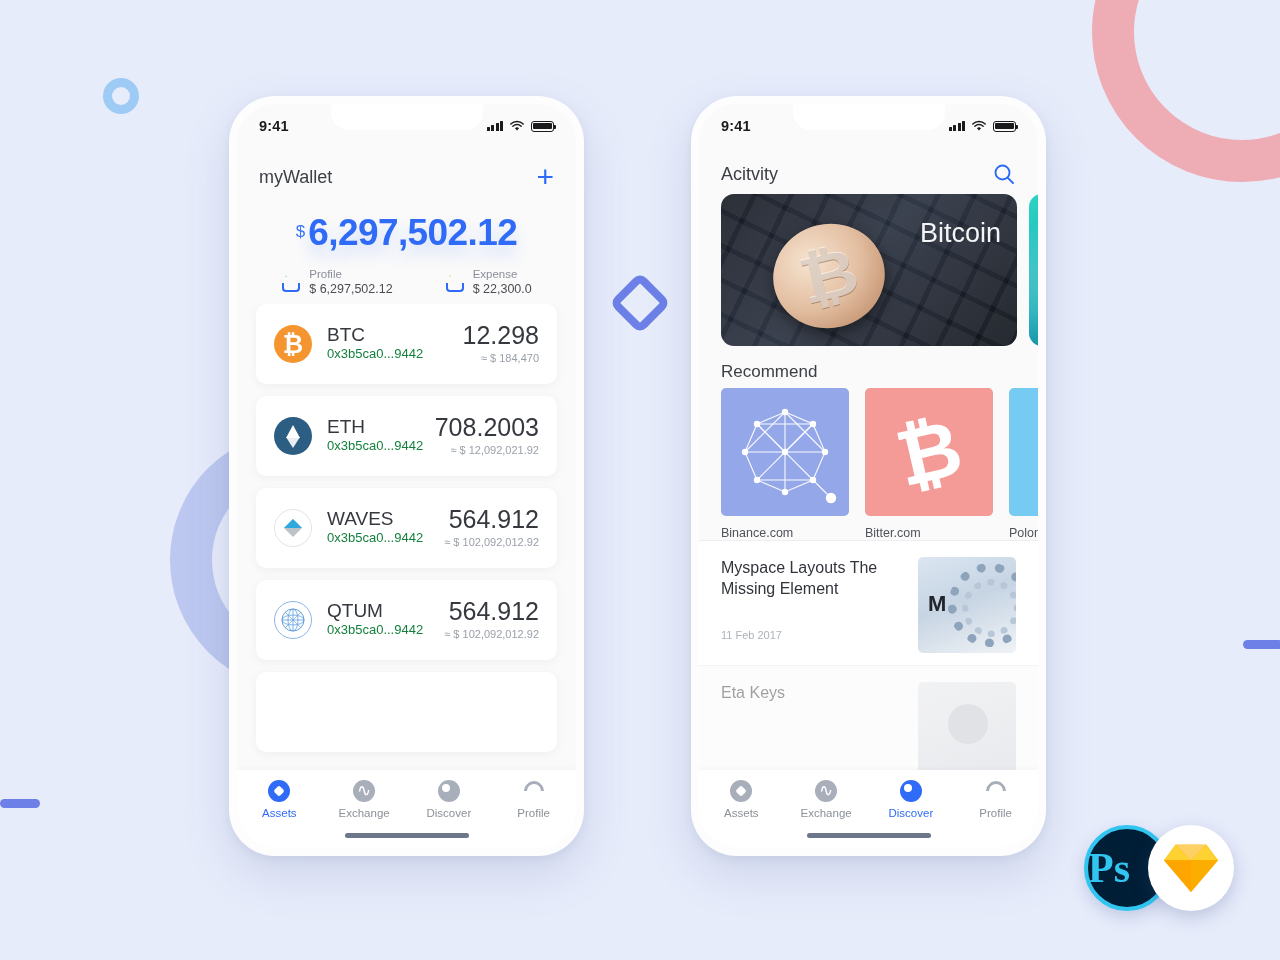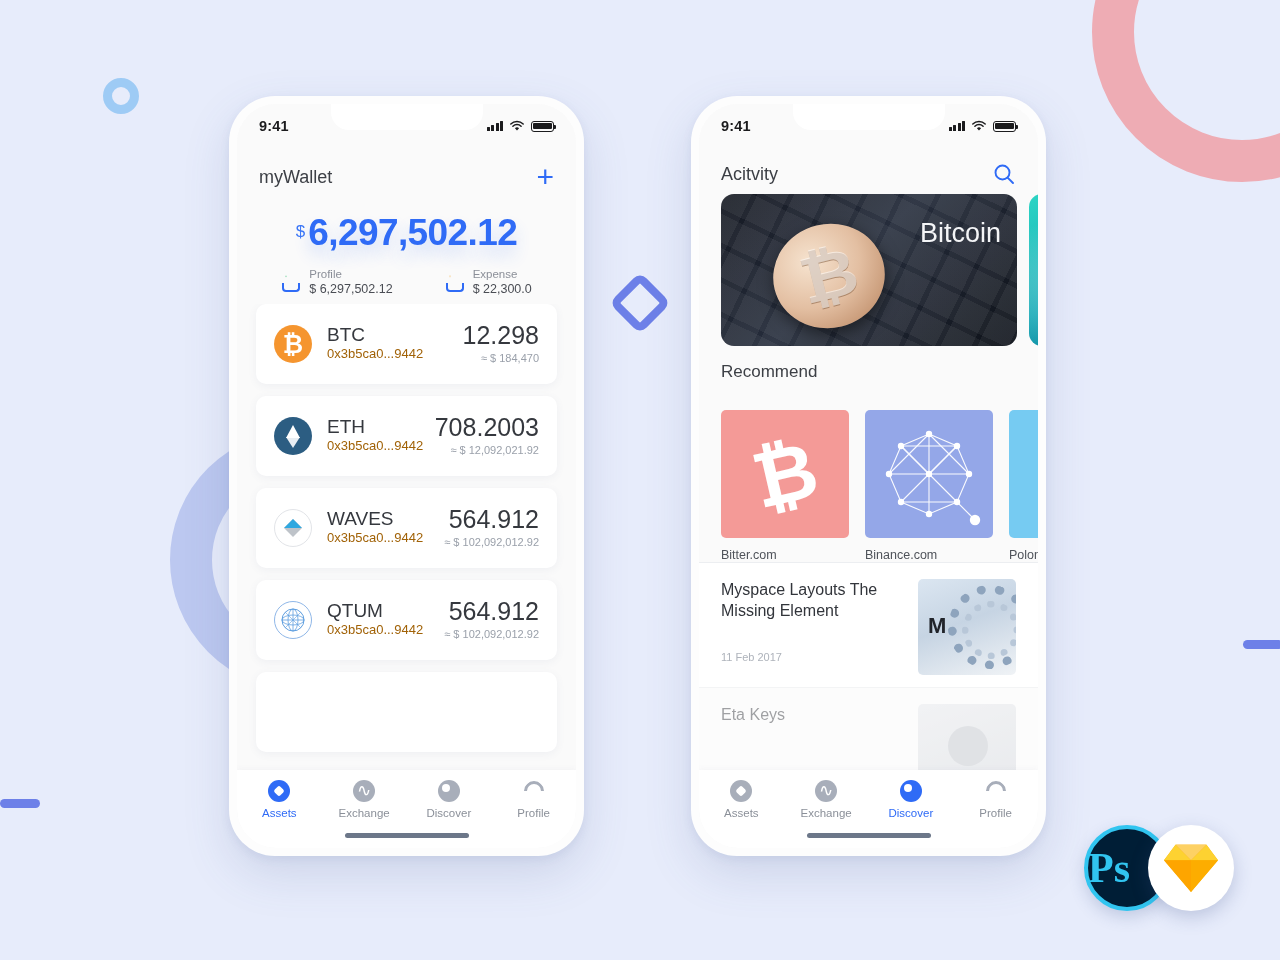--- a/index.html
+++ b/index.html
@@ -120,21 +120,21 @@
 
   .coin-list { flex: 1; overflow: hidden; padding: 0 19px; background: #fafafa; }
   .coin-card {
     background: #fff; border-radius: 10px; margin-bottom: 12px;
     height: 80px; display: flex; align-items: center; padding: 0 18px;
     box-shadow: 0 2px 9px rgba(90,100,140,.07);
   }
   .coin-logo { width: 38px; height: 38px; border-radius: 50%; flex: none; position: relative; }
   .coin-mid { margin-left: 15px; }
   .coin-sym { font-size: 19px; color: #35383e; line-height: 1.15; }
-  .coin-addr { font-size: 13px; color: #a16207; line-height: 1.3; }
+  .coin-addr { font-size: 13px; color: #15803d; line-height: 1.3; }
   .coin-right { margin-left: auto; text-align: right; }
   .coin-amt { font-size: 25px; color: #35383e; line-height: 1.15; }
   .coin-fiat { font-size: 11px; color: #9aa0aa; line-height: 1.5; }
 
   
   .lg-btc { background: #f5952f; }
   .lg-btc::after {
     content: "\20BF"; position: absolute; inset: 0; color: #fff;
     font-size: 25px; line-height: 38px; text-align: center; font-weight: bold;
   }
@@ -183,21 +183,21 @@
   .banner .btag {
     position: absolute; right: 16px; top: 24px;
     color: #f4f5f7; font-size: 27px;
   }
   .banner2 { background: linear-gradient(150deg, #2cd5c4 0%, #16a9b6 38%, #0d5f86 78%, #0a2a4a 100%); }
   .banner2::after {
     content:""; position:absolute; inset:0;
     background: radial-gradient(ellipse at 30% 60%, rgba(255,255,255,.35), rgba(255,255,255,0) 55%);
   }
 
-  .sec-title { font-size: 17px; color: #3c3f45; padding: 16px 22px 28px; }
+  .sec-title { font-size: 17px; color: #3c3f45; padding: 16px 22px 6px; }
 
   .rec-row { display: flex; gap: 16px; padding: 0 22px; }
   .rec-item { flex: none; width: 128px; }
   .rec-thumb {
     width: 128px; height: 128px; border-radius: 5px; position: relative; overflow: hidden;
   }
   .rec-label { font-size: 12.5px; color: #4f535a; margin-top: 10px; white-space: nowrap; }
   .rc-bitter { background: #f49a97; }
   .rc-bitter::after {
     content: "\20BF"; position: absolute; inset: 0; color: #fff;
@@ -517,24 +517,20 @@
           <div class="kbd"></div>
           <div class="coin"></div>
           <div class="btag">Bitcoin</div>
         </div>
         <div class="banner banner2"></div>
       </div>
 
       <div class="sec-title">Recommend</div>
 
       <div class="rec-row">
-        <div class="rec-item">
-          <div class="rec-thumb rc-bitter"></div>
-          <div class="rec-label">Bitter.com</div>
-        </div>
         <div class="rec-item">
           <div class="rec-thumb rc-binance">
             <svg width="128" height="128" viewBox="0 0 128 128" style="position:absolute;left:0;top:0">
               <g stroke="#ffffff" stroke-width="1.1" fill="none" opacity=".95">
                 <polygon points="64,24 92,36 104,64 92,92 64,104 36,92 24,64 36,36"></polygon>
                 <line x1="64" y1="24" x2="104" y2="64"></line>
                   <line x1="64" y1="24" x2="24" y2="64"></line>
                 <line x1="64" y1="24" x2="64" y2="104"></line>
                   <line x1="36" y1="36" x2="92" y2="92"></line>
                 <line x1="92" y1="36" x2="36" y2="92"></line>
@@ -555,20 +551,24 @@
                 <circle cx="24" cy="64" r="3.2"></circle>
                   <circle cx="36" cy="36" r="3.2"></circle>
                 <circle cx="64" cy="64" r="3.2"></circle>
                   <circle cx="110" cy="110" r="5.2"></circle>
               </g>
             </svg>
           </div>
           <div class="rec-label">Binance.com</div>
         </div>
         <div class="rec-item">
+          <div class="rec-thumb rc-bitter"></div>
+          <div class="rec-label">Bitter.com</div>
+        </div>
+        <div class="rec-item">
           <div class="rec-thumb rc-polo"></div>
           <div class="rec-label">Polonie</div>
         </div>
       </div>
 
 
       <div class="news-list">
         <div class="news-item">
           <div class="news-text">
             <div class="news-title">Myspace Layouts The Missing Element</div>

